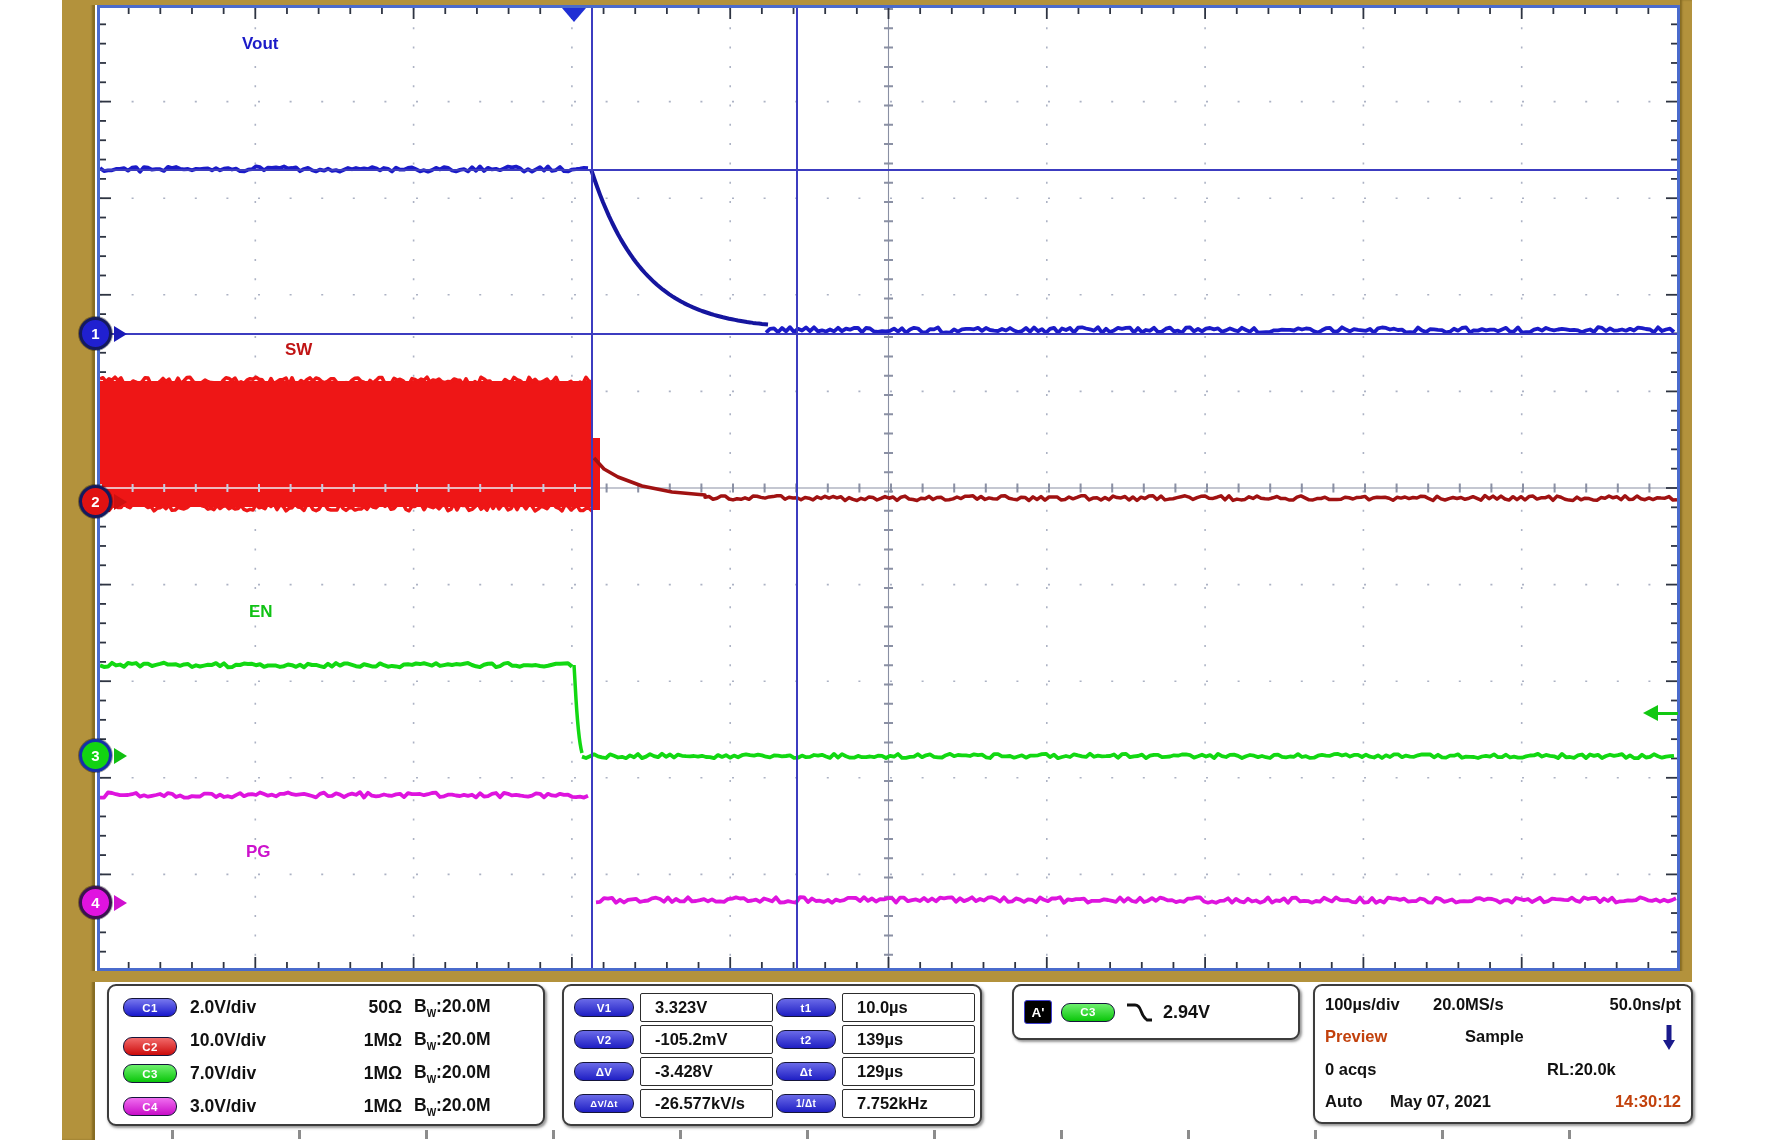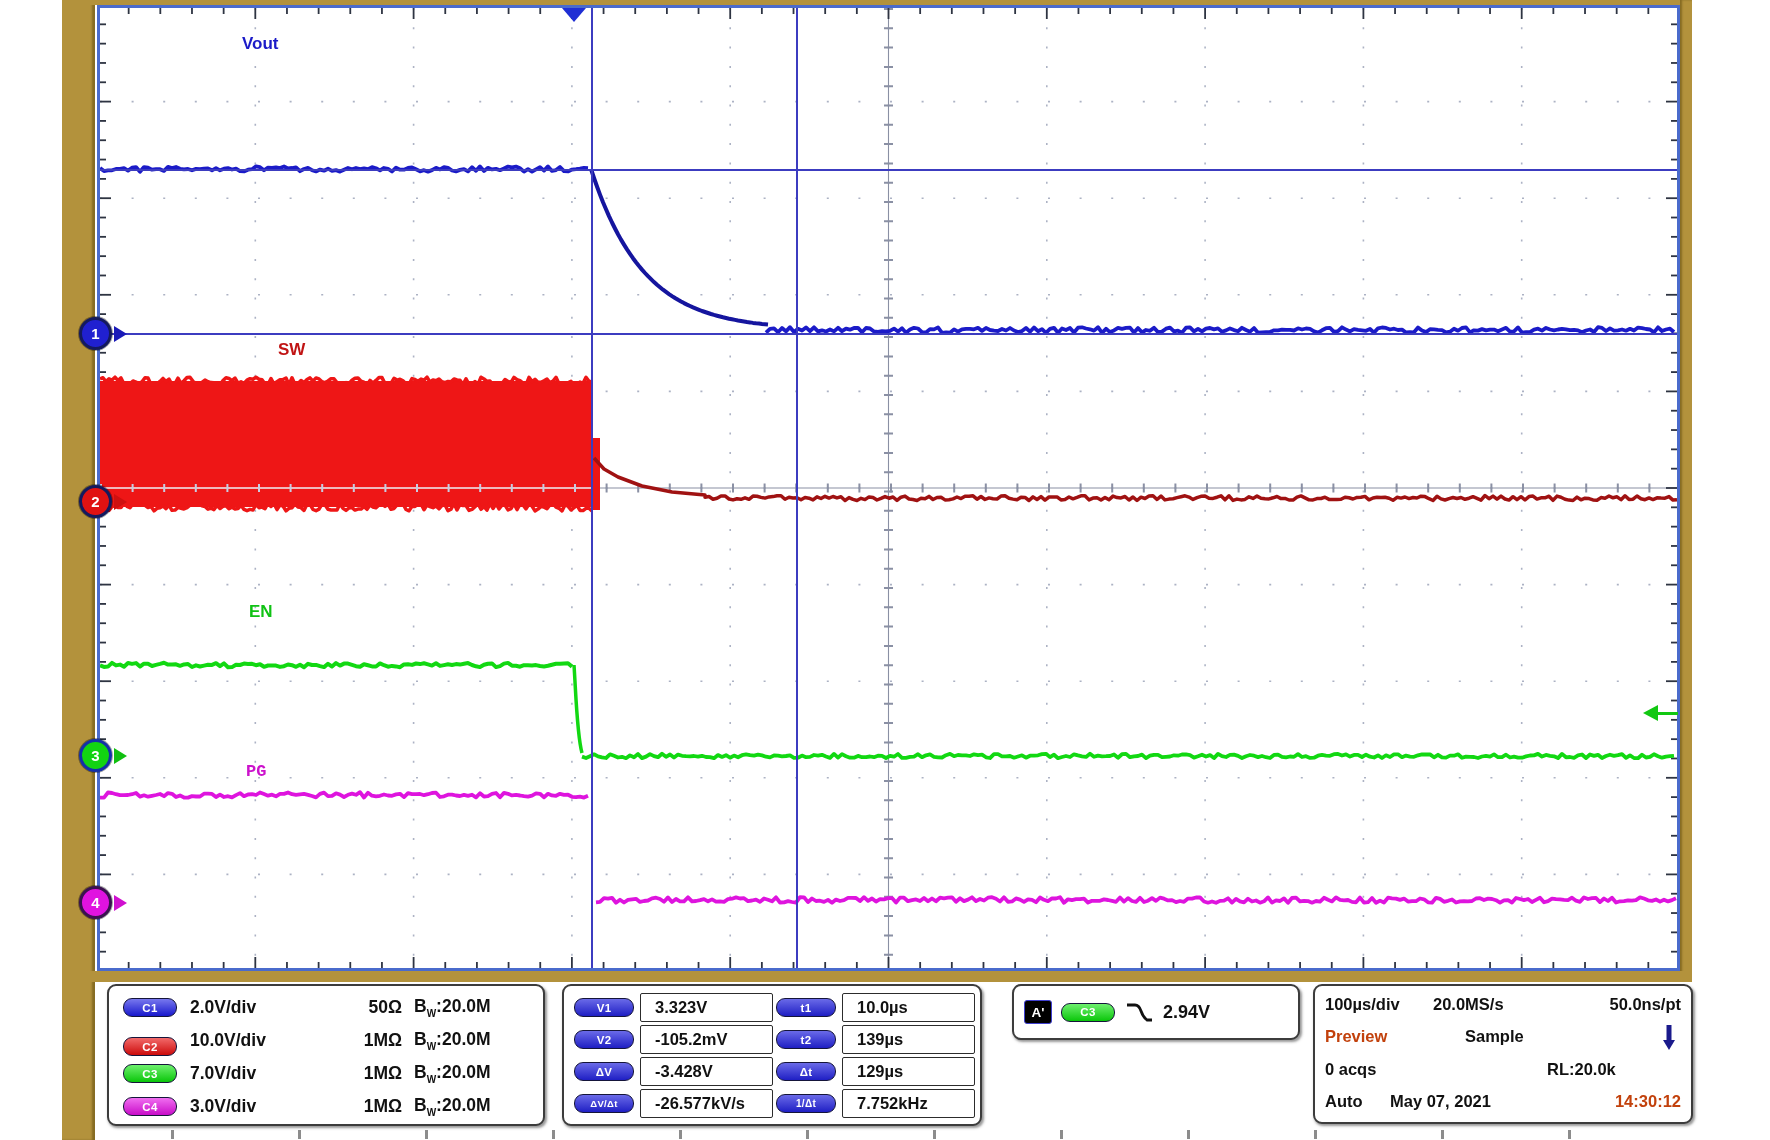--- a/index.html
+++ b/index.html
@@ -33,23 +33,23 @@
                box-shadow:0 0 0 1px rgba(0,0,0,.35);}
   .marker .arr{width:0;height:0;border-top:8px solid transparent;border-bottom:8px solid transparent;}
   .m1 .bub{background:#2020d0;} .m1 .arr{border-left:13px solid #1a1ab8;}
   .m2 .bub{background:#e01212;} .m2 .arr{border-left:13px solid #cf1010;}
   .m3 .bub{background:#12d412;border-color:#1430a8;} .m3 .arr{border-left:13px solid #10c010;}
   .m4 .bub{background:#e013e0;border-color:#3a1250;} .m4 .arr{border-left:13px solid #d010d0;}
 
   
   .trace-label{position:absolute;font-weight:bold;font-size:17px;}
   #lbl-vout{left:242px;top:34px;color:#1b1bc8;}
-  #lbl-sw{left:278px;top:340px;color:#c01414;}
+  #lbl-sw{left:285px;top:340px;color:#c01414;}
   #lbl-en{left:249px;top:602px;color:#10c214;}
-  #lbl-pg{left:246px;top:762px;color:#cc12cc;font-family:Liberation Mono, monospace;}
+  #lbl-pg{left:246px;top:842px;color:#cc12cc;}
 
   
   #trig-level{position:absolute;left:1643px;top:705px;display:flex;align-items:center;}
   #trig-level .tip{width:0;height:0;border-top:8px solid transparent;border-bottom:8px solid transparent;
                    border-right:15px solid #12c812;}
   #trig-level .stem{width:20px;height:3px;background:#12c812;}
 
   
   .panel{position:absolute;background:#fff;border:2.5px solid #3c3c3c;border-radius:9px;
          box-shadow:1.5px 2px 2.5px rgba(50,50,50,.5);box-sizing:border-box;}

